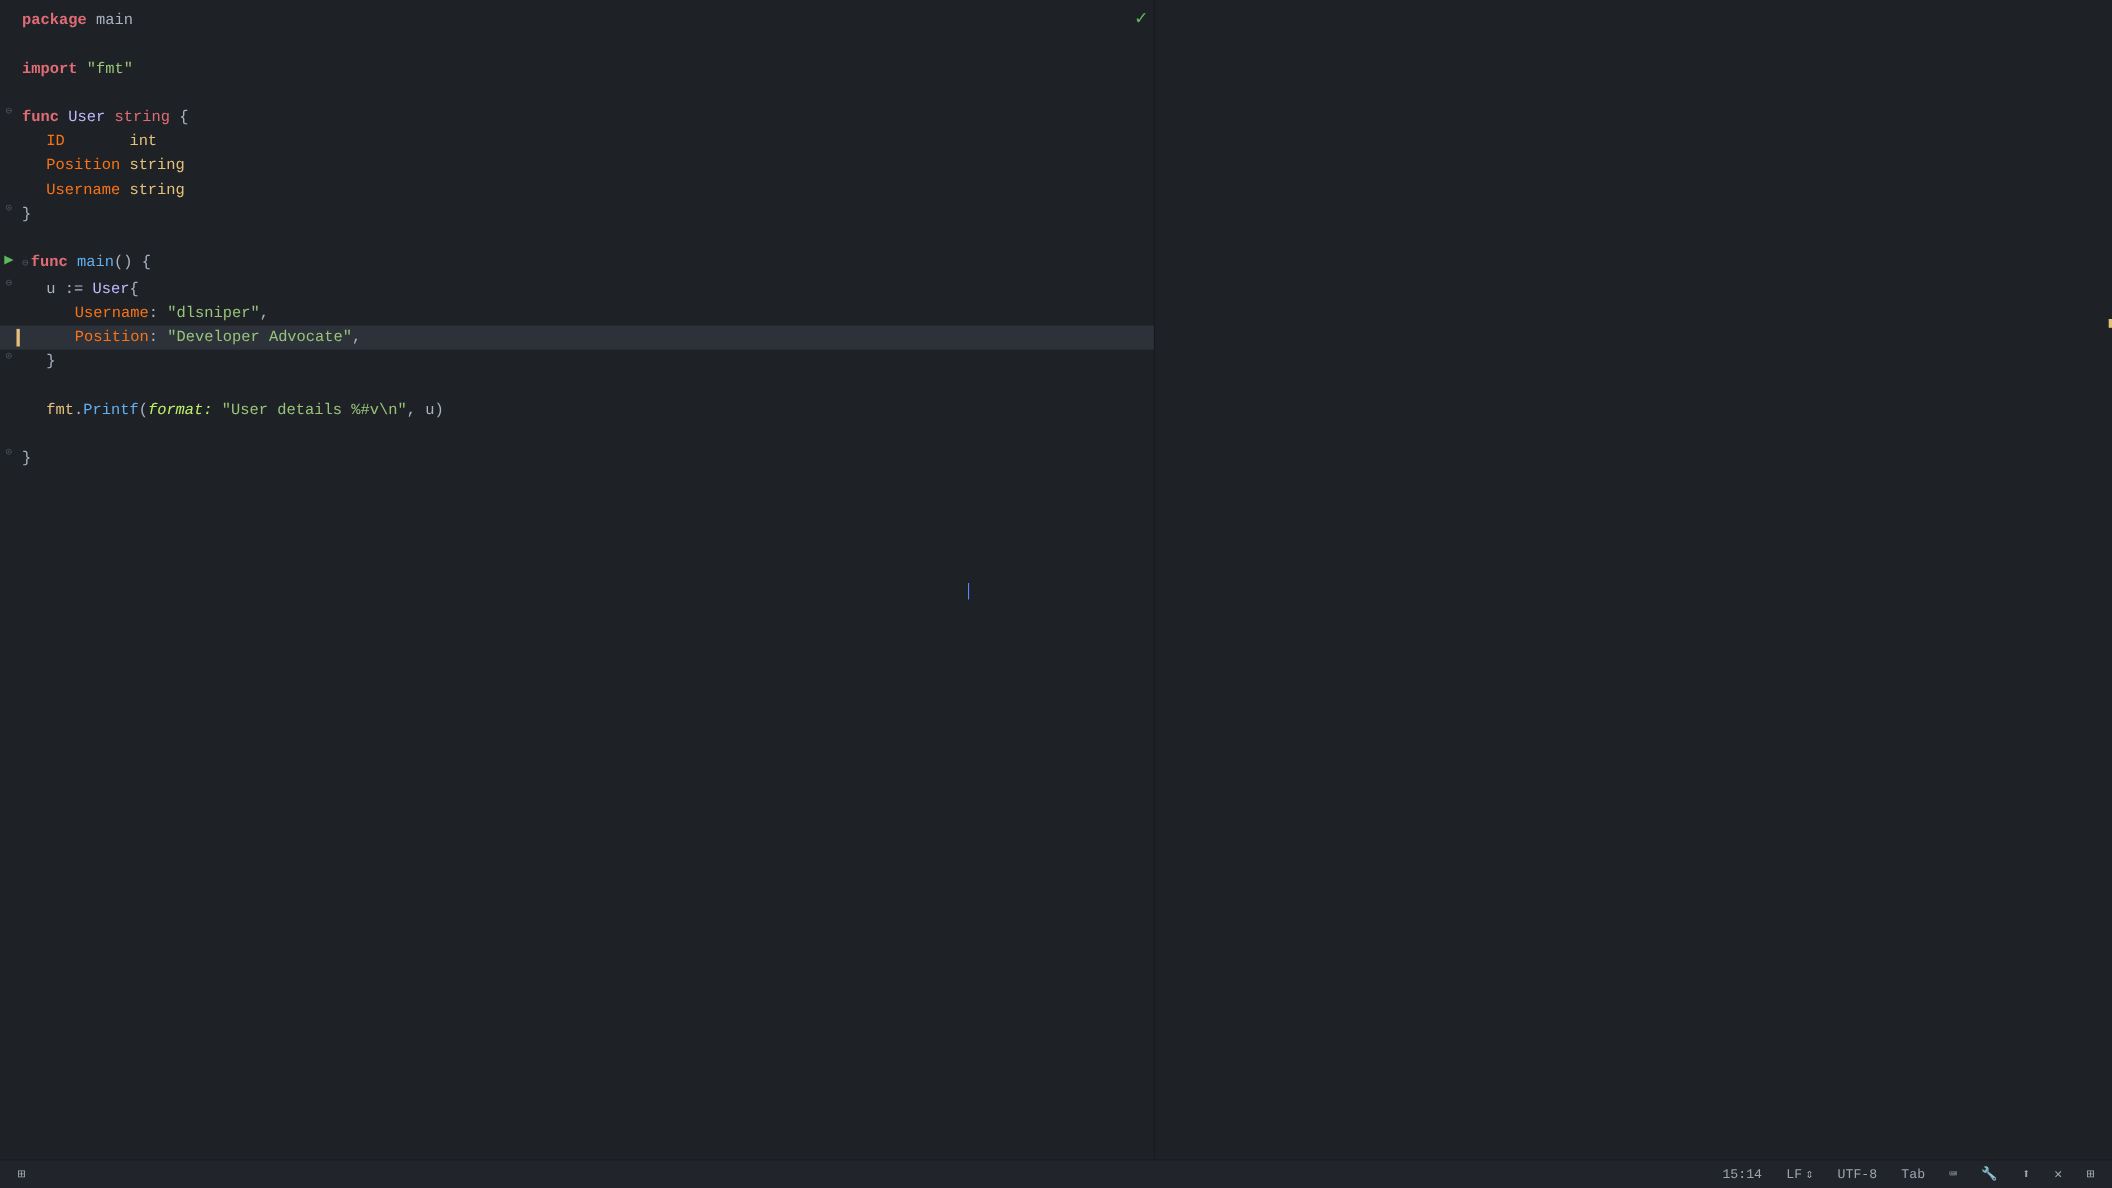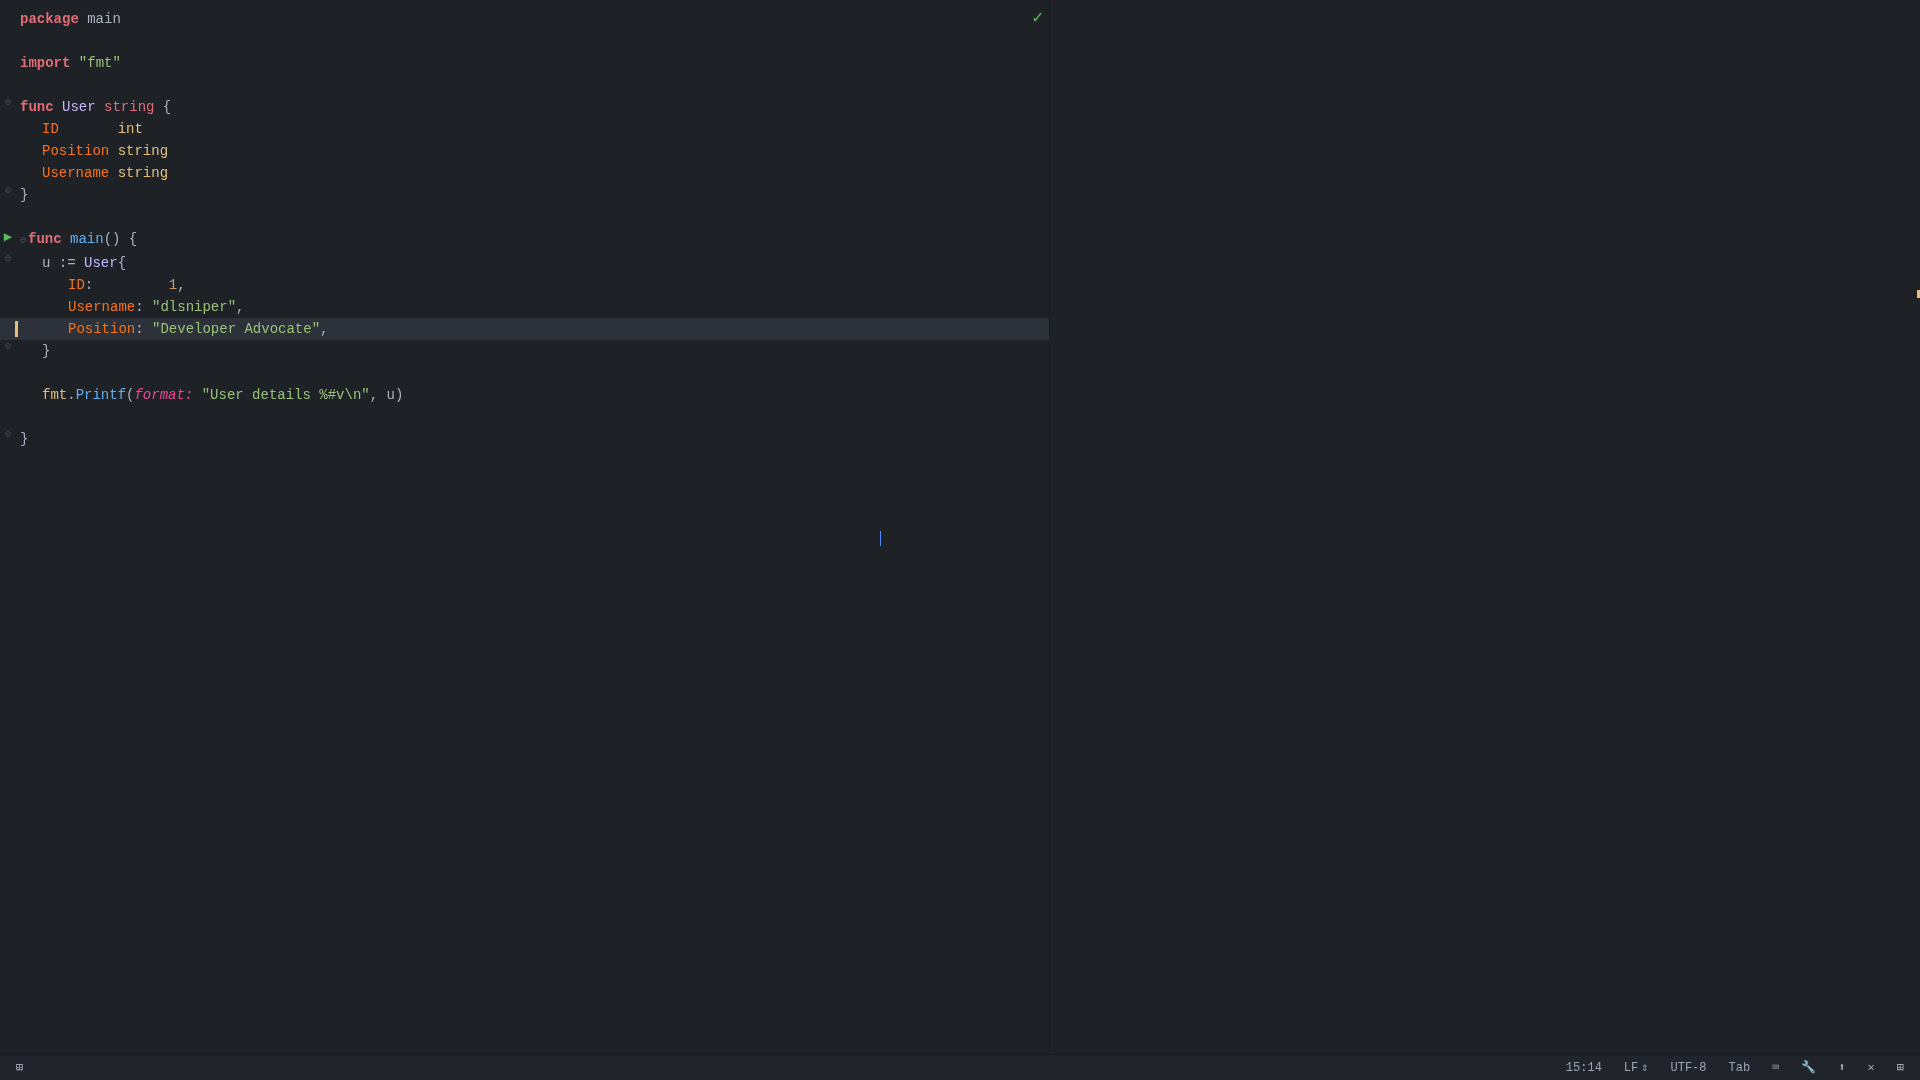--- a/index.html
+++ b/index.html
@@ -84,21 +84,21 @@
     .kw-type { color: #e06c75; font-weight: bold; }
     .kw-struct { color: #e06c75; }
     .kw-int { color: #e5c07b; }
     .kw-string { color: #e5c07b; }
     .ident-user { color: #c4b5fd; }
     .ident-field { color: #f97316; }
     .string-val { color: #98c379; }
     .number-val { color: #d19a66; }
     .ident-fmt { color: #e5c07b; }
     .ident-printf { color: #61afef; }
-    .param-hint { color: #ec4899; font-style: italic; }
+    .param-hint { color: #bef264; font-style: italic; }
 
     
     #right-scroll-indicator {
       position: absolute;
       right: 0;
       top: 290px;
       width: 3px;
       height: 8px;
       background-color: #e5c07b;
     }
@@ -215,24 +215,20 @@
       <li class="code-line">
         <span class="line-indicator run-arrow">▶</span>
         <span class="line-content"><span class="fold-dot" style="color:#4b5263;font-size:10px;margin-right:2px;">⊖</span><span class="kw-func">func</span> <span class="ident-printf">main</span>() {</span>
       </li>
 
       <li class="code-line">
         <span class="line-indicator fold-dot">⊖</span>
         <span class="line-content indent1">u := <span class="ident-user">User</span>{</span>
       </li>
 
-      <li class="code-line">
-        <span class="line-indicator"></span>
-        <span class="line-content indent2"><span class="ident-field">ID</span>:         <span class="number-val">1</span>,</span>
-      </li>
 
       <li class="code-line">
         <span class="line-indicator"></span>
         <span class="line-content indent2"><span class="ident-field">Username</span>: <span class="string-val">"dlsniper"</span>,</span>
       </li>
 
       <li class="code-line" style="background-color:#2c313a;">
         <span class="line-indicator" style="position:relative;">
           <span style="position:absolute;right:-2px;top:3px;width:3px;height:16px;background:#e5c07b;"></span>
         </span>

